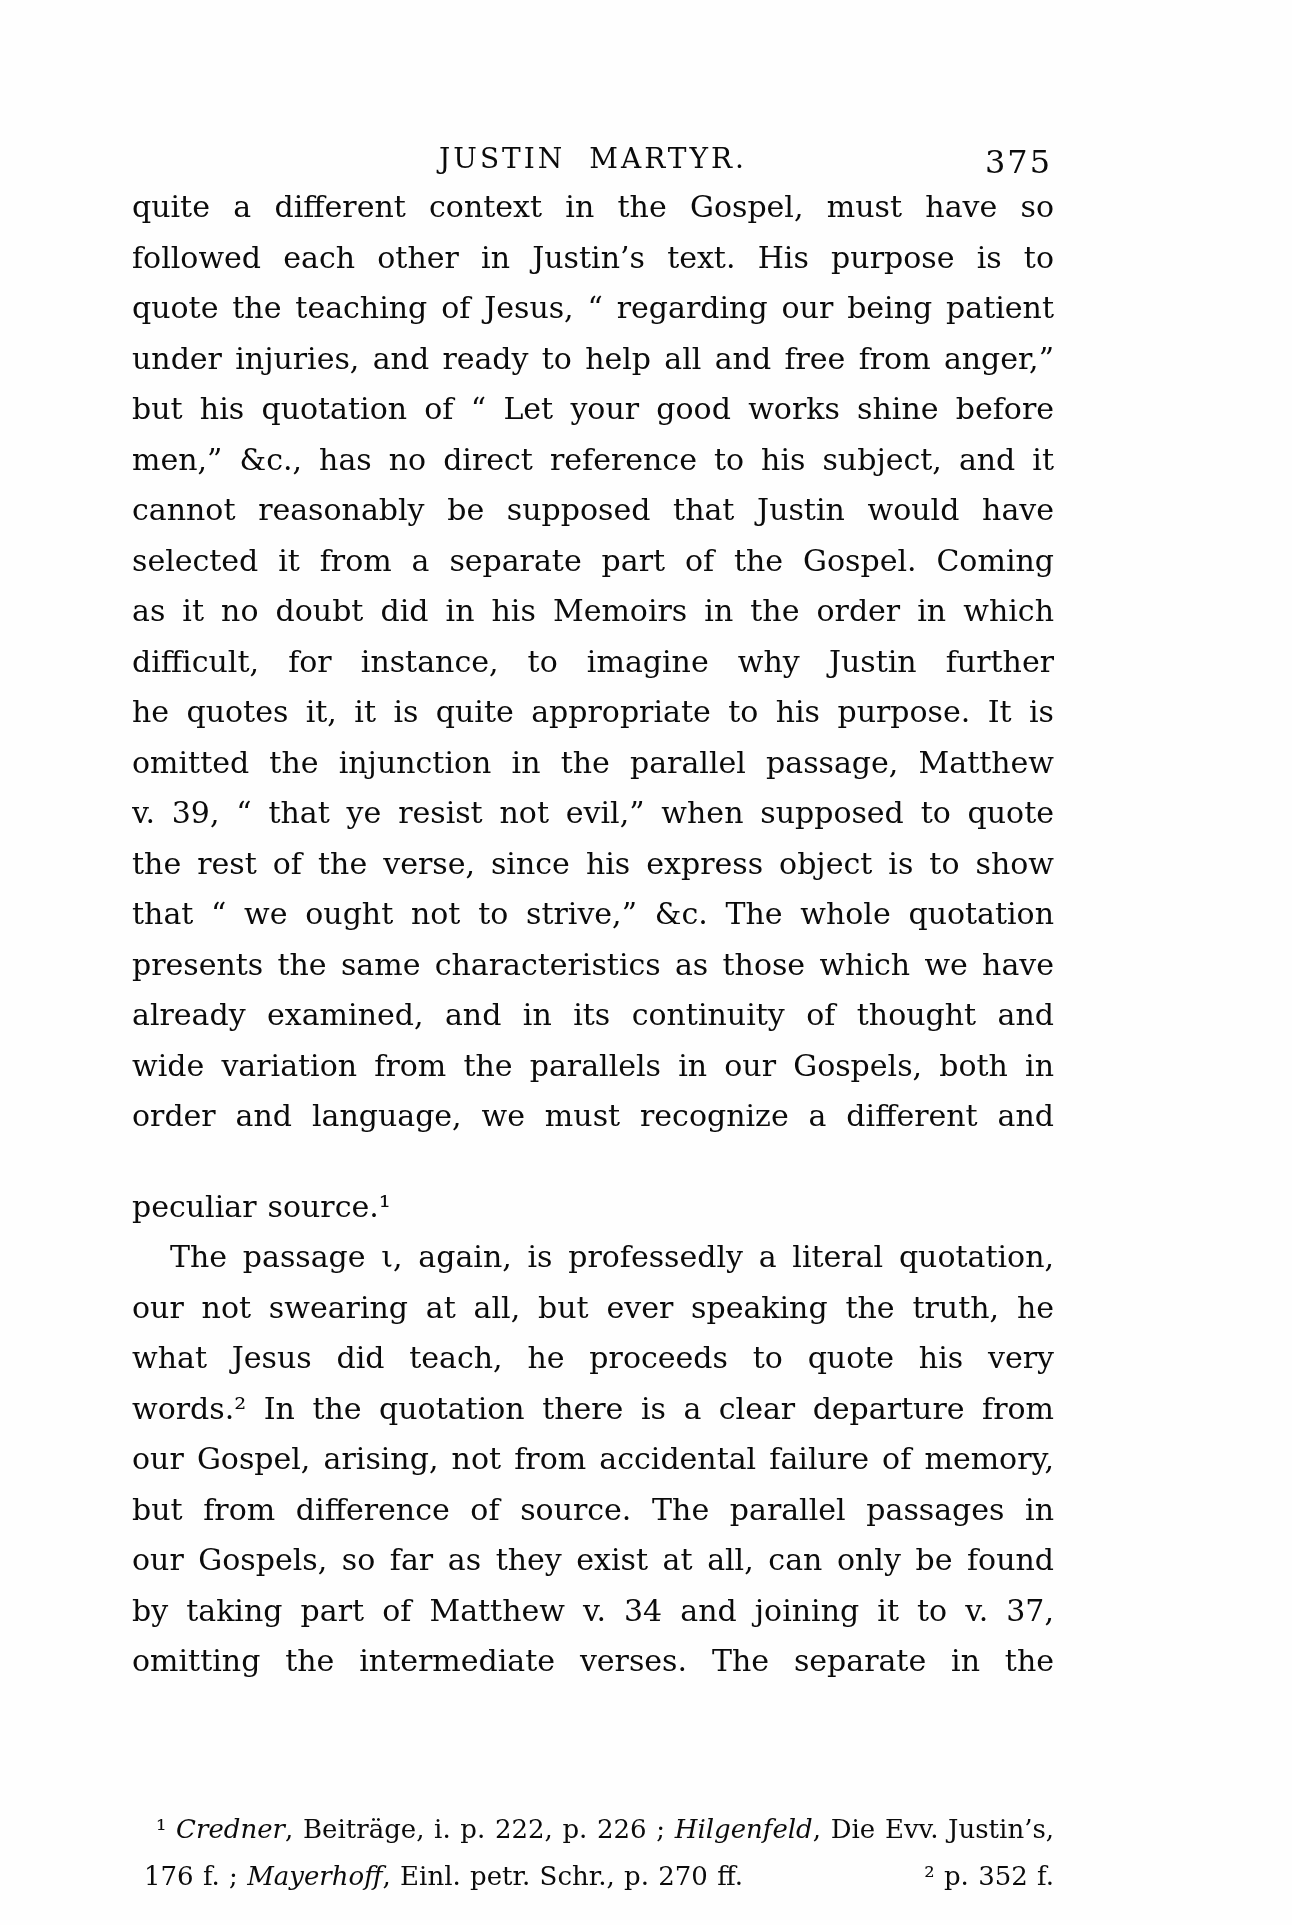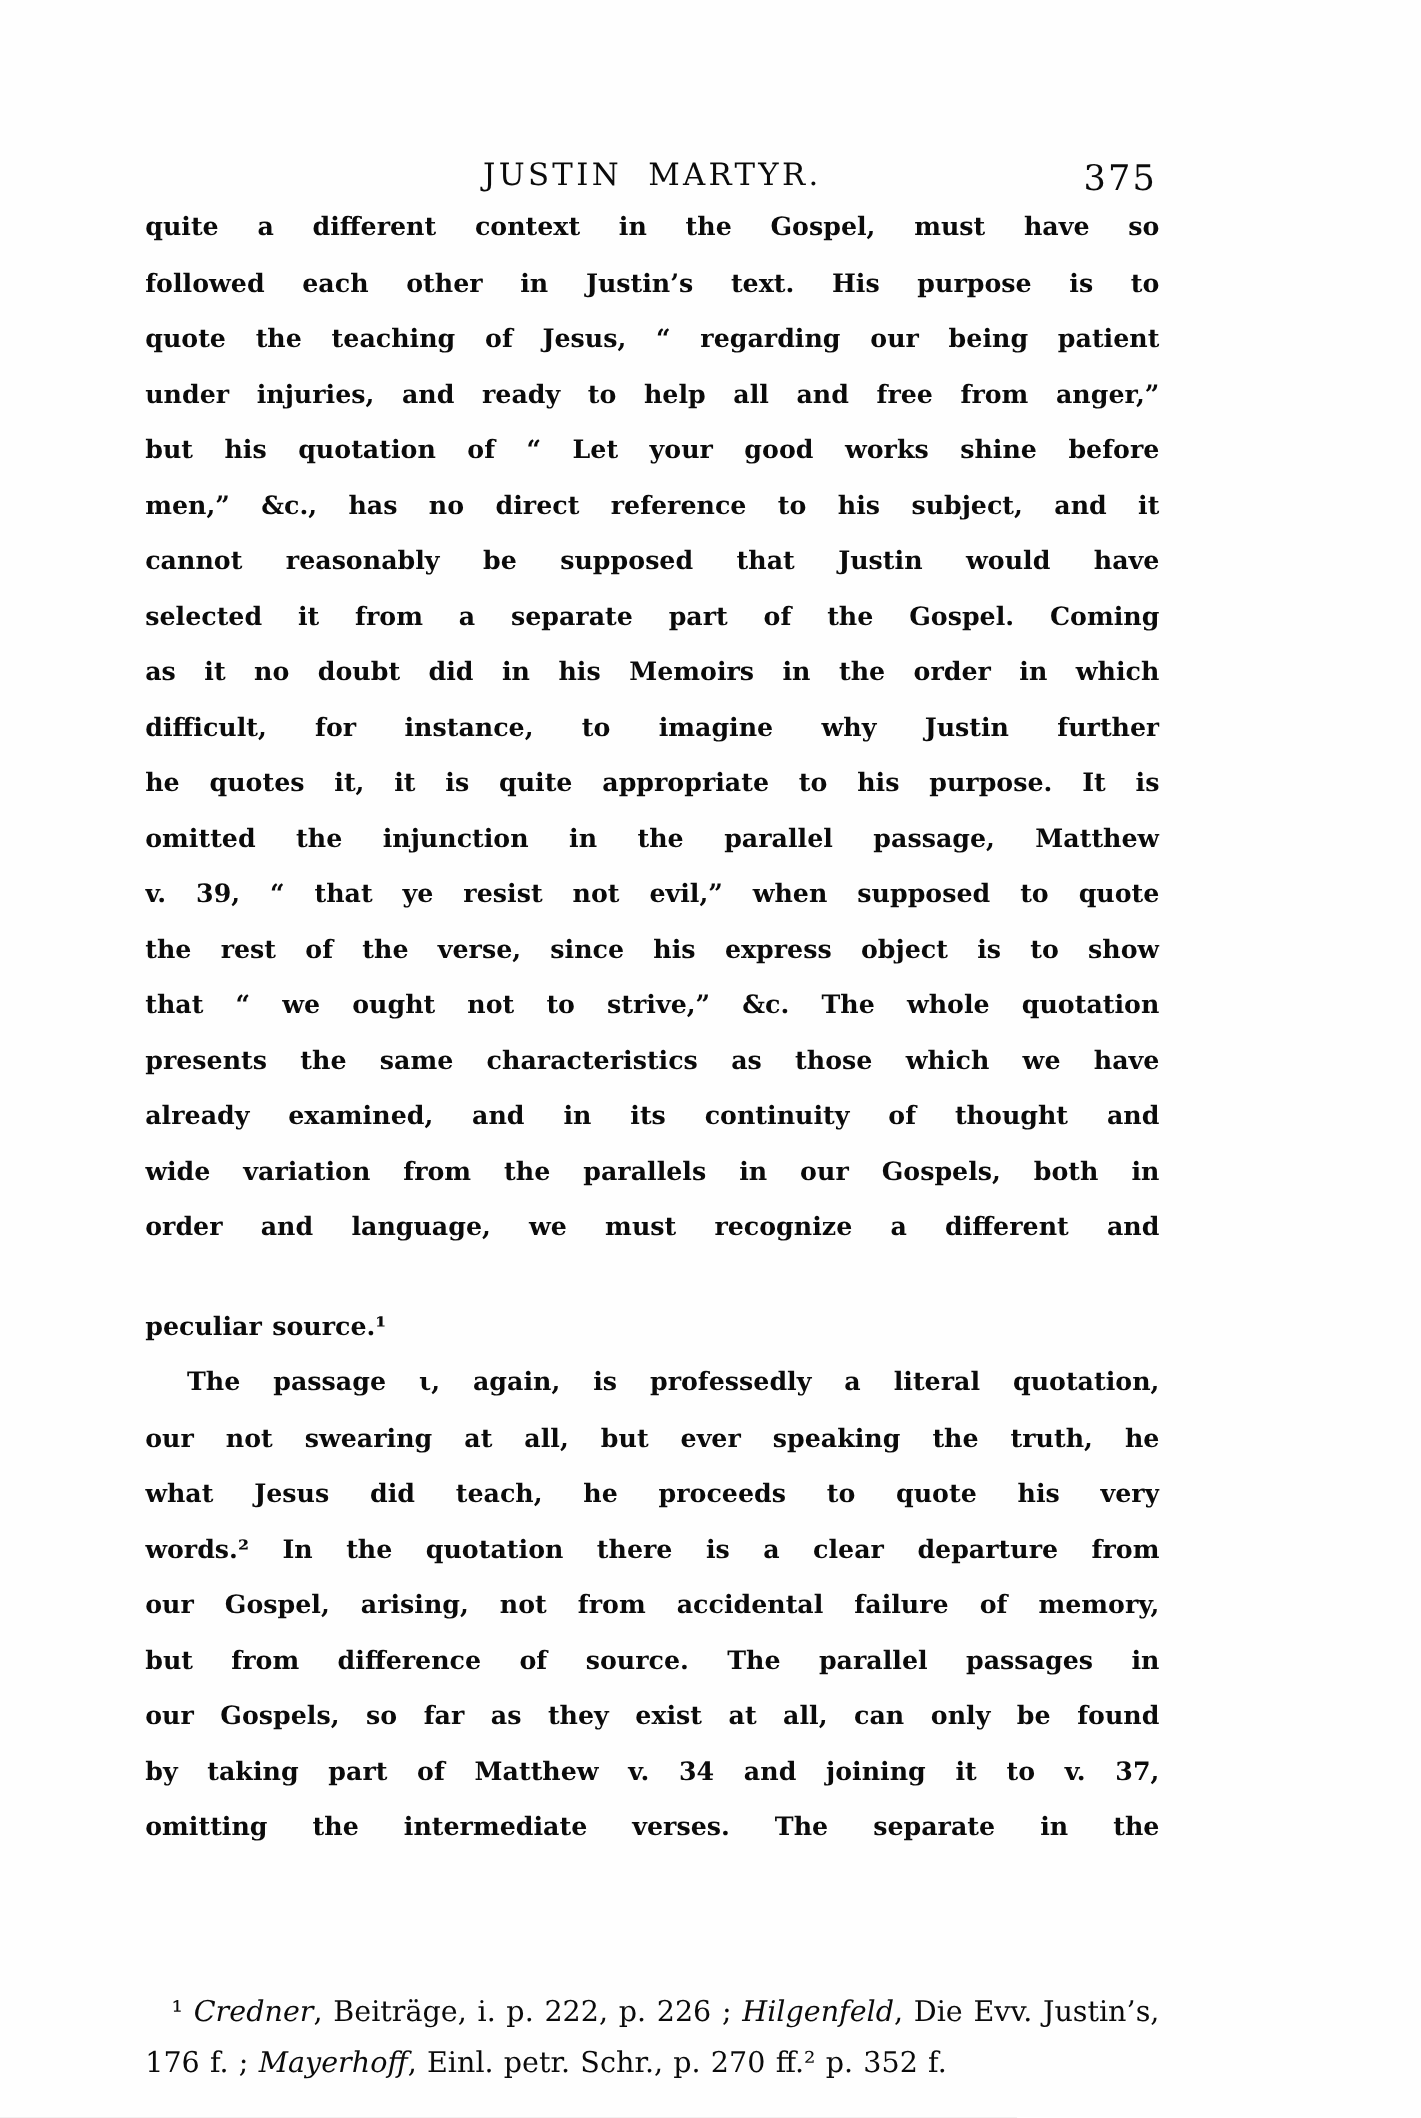--- a/index.html
+++ b/index.html
@@ -41,29 +41,28 @@
     font-size: 32px;
     letter-spacing: 2px;
   }
   .body-text {
     position: absolute;
     top: 182px;
     left: 132px;
     width: 922px;
   }
   .line {
-    font-size: 23px;
+    font-size: 30px;
     line-height: 50.5px;
     height: 50.5px;
     overflow: hidden;
     text-align: justify;
     text-align-last: justify;
     word-spacing: 1.5px;
     white-space: normal;
-    font-weight: bold;
   }
   .line.noj {
     text-align: left;
     text-align-last: left;
     margin-top: 40px;
   }
   .line.ind {
     text-indent: 38px;
   }
   .footnotes {
@@ -79,22 +78,23 @@
     overflow: hidden;
     word-spacing: 1px;
   }
   .fnline.first {
     text-align: justify;
     text-align-last: justify;
     text-indent: 24px;
   }
   .fnline.second {
     display: flex;
-    justify-content: flex-start;
+    justify-content: space-between;
     align-items: baseline;
+    margin-left: 12px;
   }
   .it {
     font-style: italic;
   }
 </style>
 </head>
 <body>
 
 <div class="page">
   <div class="header-row">

